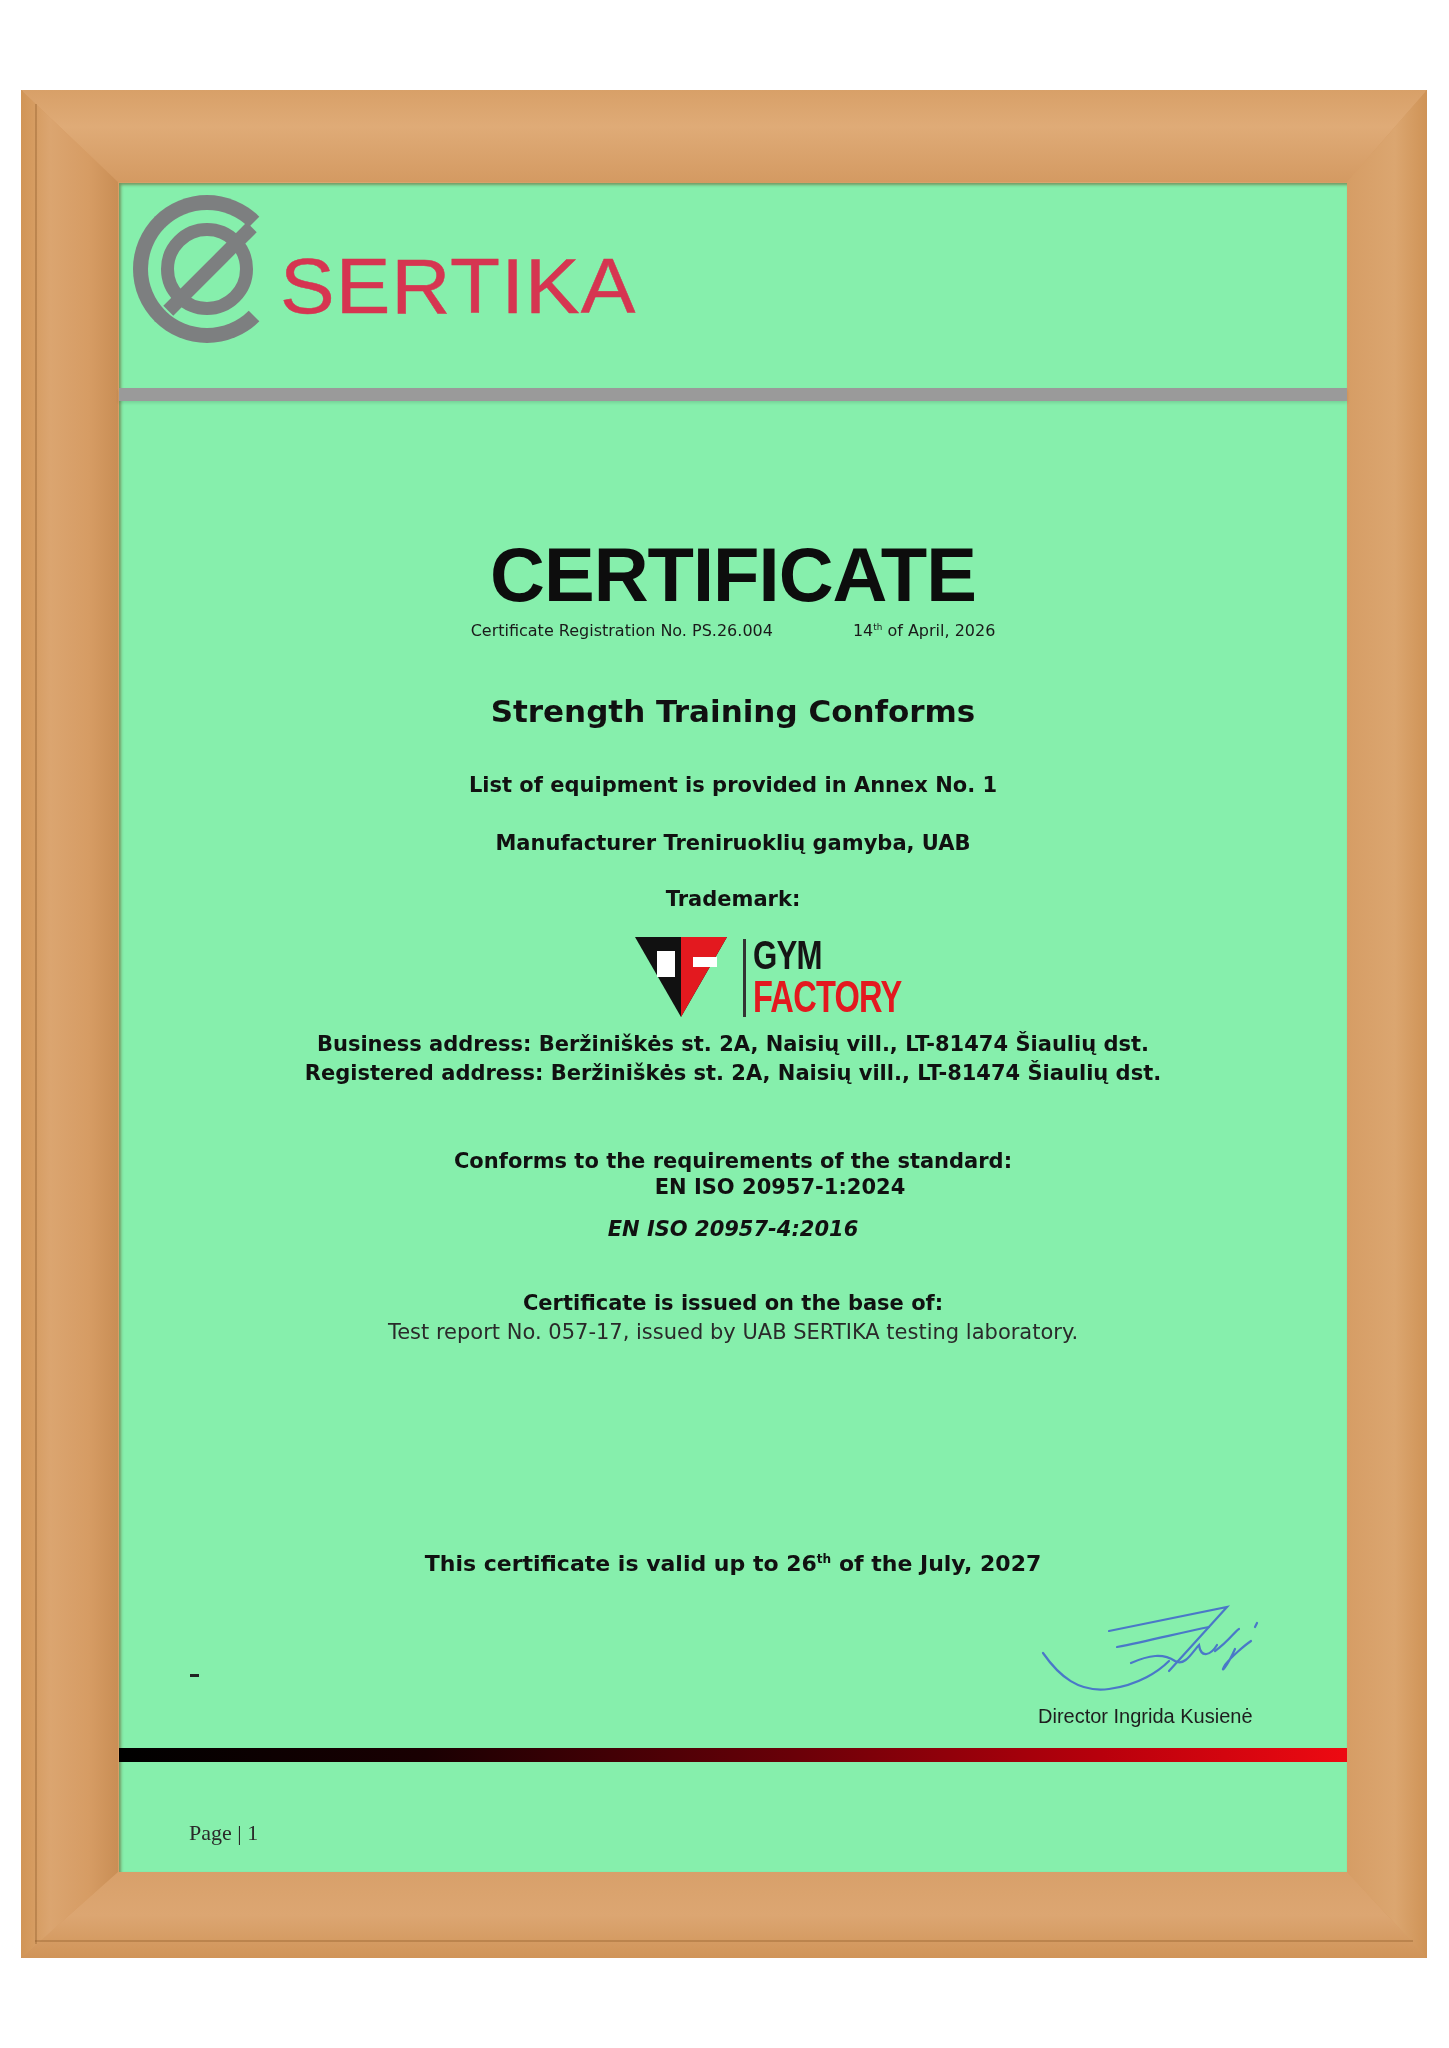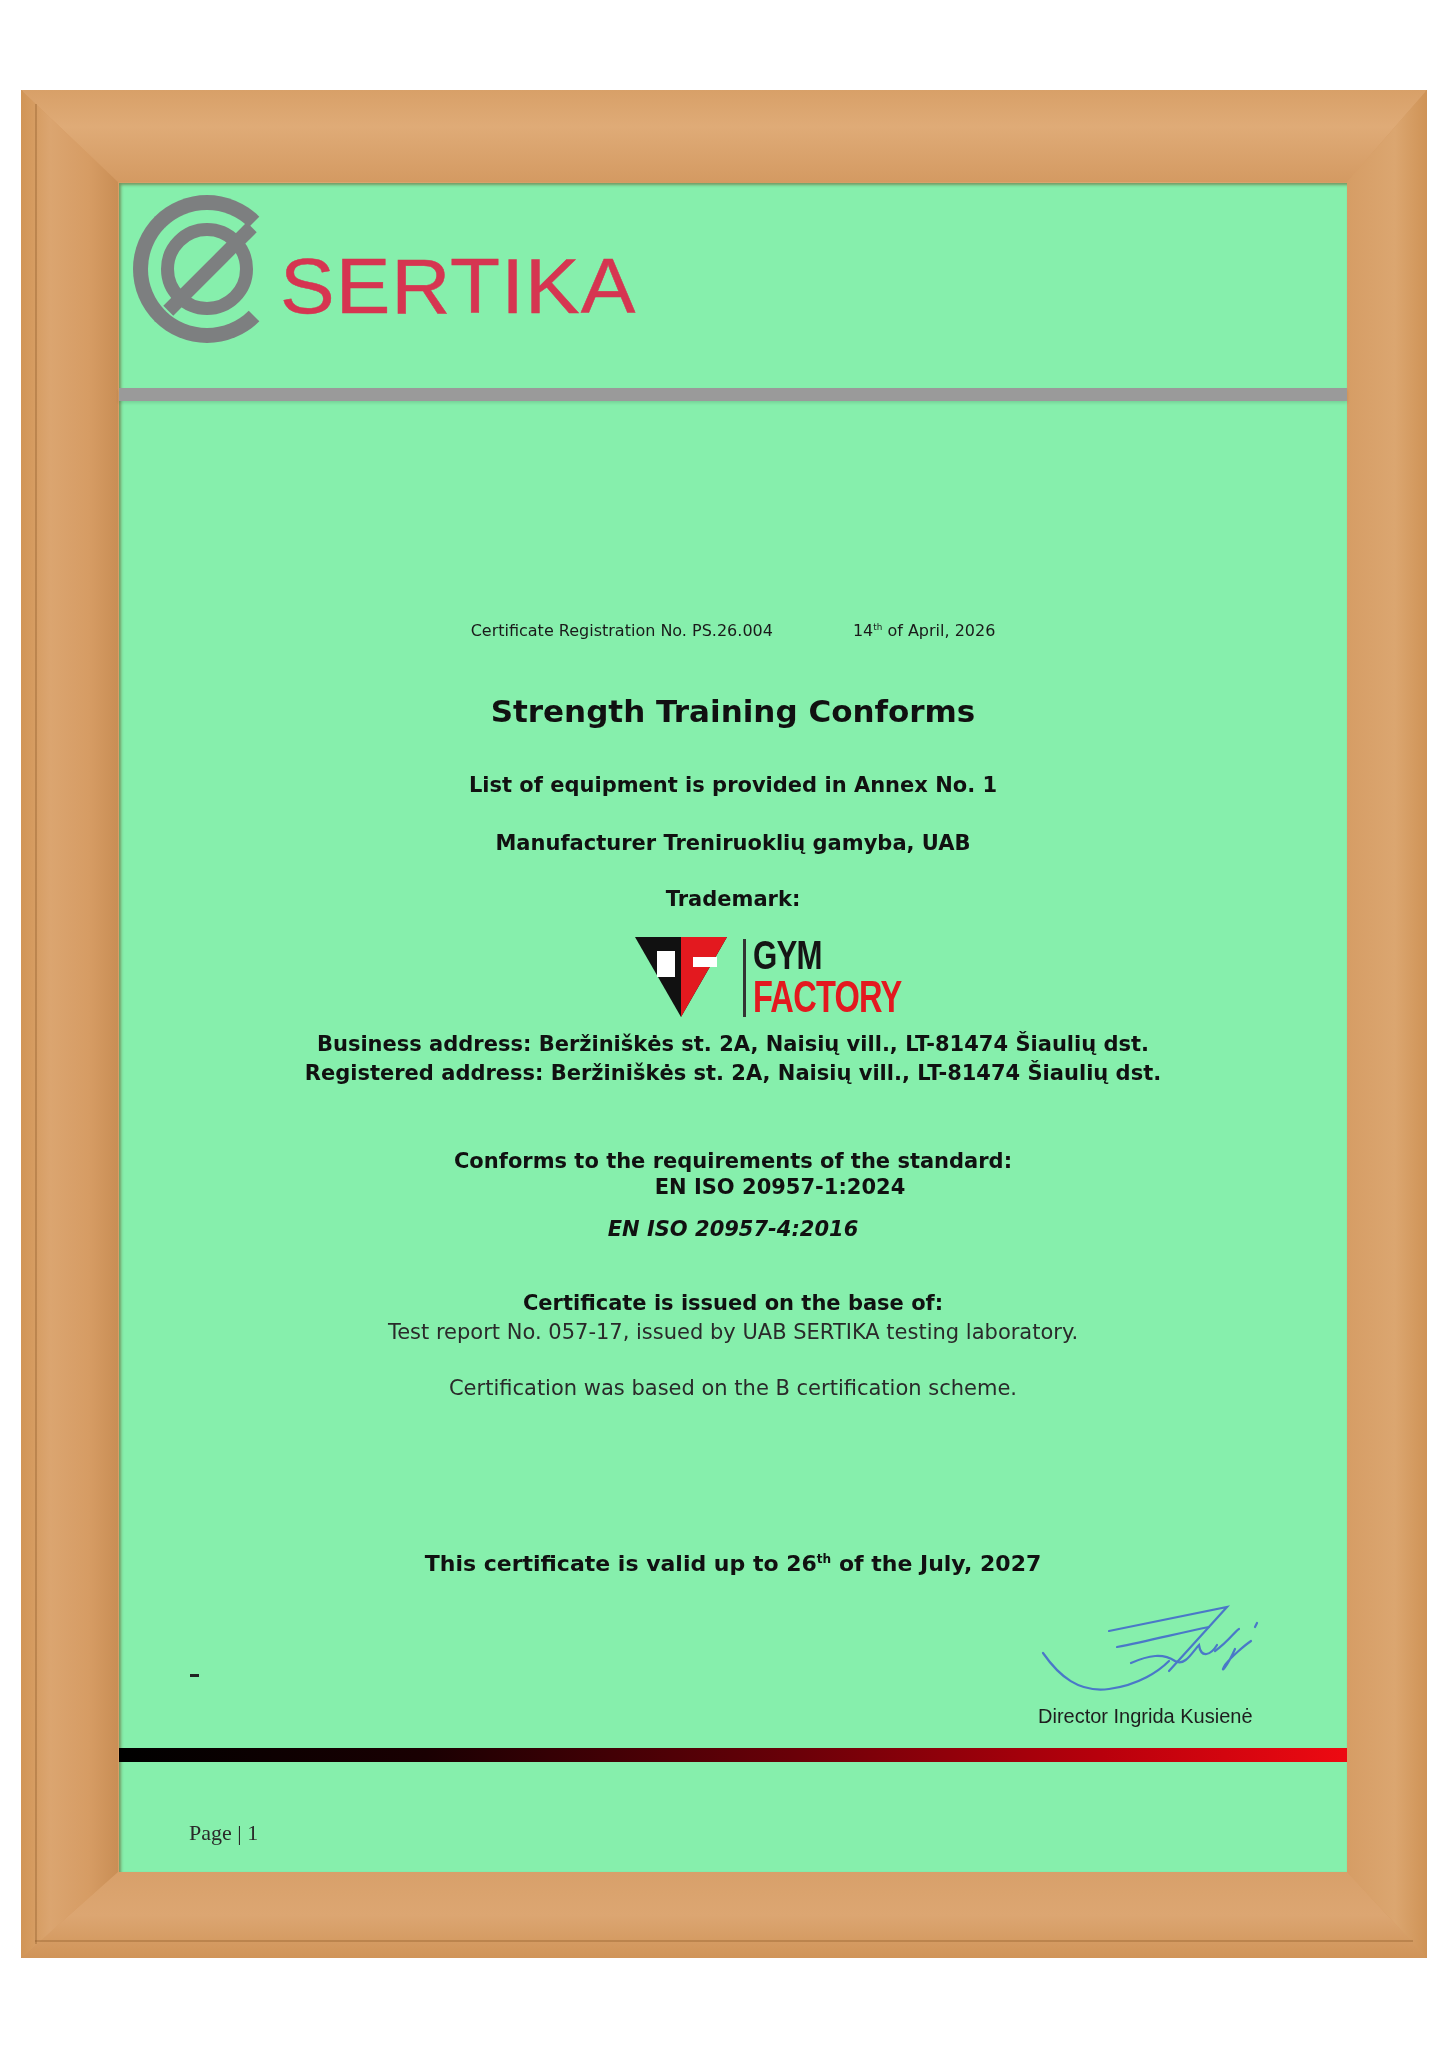--- a/index.html
+++ b/index.html
@@ -87,20 +87,21 @@
 
   <div class="logo">
     <div class="ring-outer"></div>
     <div class="ring-inner"></div>
     <div class="slash"></div>
     <div class="wordmark">SERTIKA</div>
   </div>
 
   <div class="grey-rule"></div>
 
+  <div class="c title">CERTIFICATE</div>
 
   <div class="c reg">
     <span>Certificate Registration No. PS.26.004</span><span class="gap"></span><span><span>14</span><sup>th</sup><span> of April, 2026</span></span>
   </div>
 
   <div class="c product">Strength Training Conforms</div>
   <div class="c b22 annex">List of equipment is provided in Annex No. 1</div>
   <div class="c b22 manuf">Manufacturer Treniruoklių gamyba, UAB</div>
   <div class="c b22 tm">Trademark:</div>
 
@@ -116,21 +117,20 @@
 
   <div class="c b22 addr1">Business address: Beržiniškės st. 2A, Naisių vill., LT-81474 Šiaulių dst.</div>
   <div class="c b22 addr2">Registered address: Beržiniškės st. 2A, Naisių vill., LT-81474 Šiaulių dst.</div>
 
   <div class="c b22 conf">Conforms to the requirements of the standard:</div>
   <div class="c b22 iso1">EN ISO 20957-1:2024</div>
   <div class="c b22 iso2">EN ISO 20957-4:2016</div>
 
   <div class="c b22 base">Certificate is issued on the base of:</div>
   <div class="c r22 test">Test report No. 057-17, issued by UAB SERTIKA testing laboratory.</div>
-  <div class="c r22 scheme">Certification was based on the B certification scheme.</div>
 
   <div class="c valid">
     <span>This certificate is valid up to 26</span><sup>th</sup><span> of the July, 2027</span>
   </div>
 
   <div class="dash"></div>
 
   <svg class="signature" viewBox="0 0 230 96" fill="none" stroke="#4a78c8" stroke-width="2.2" stroke-linecap="round">
     <path d="M4 52 C 20 75, 40 92, 70 88 C 100 84, 120 70, 130 60"></path>
     <path d="M70 30 C 110 22, 150 14, 188 6 L 130 70"></path>

